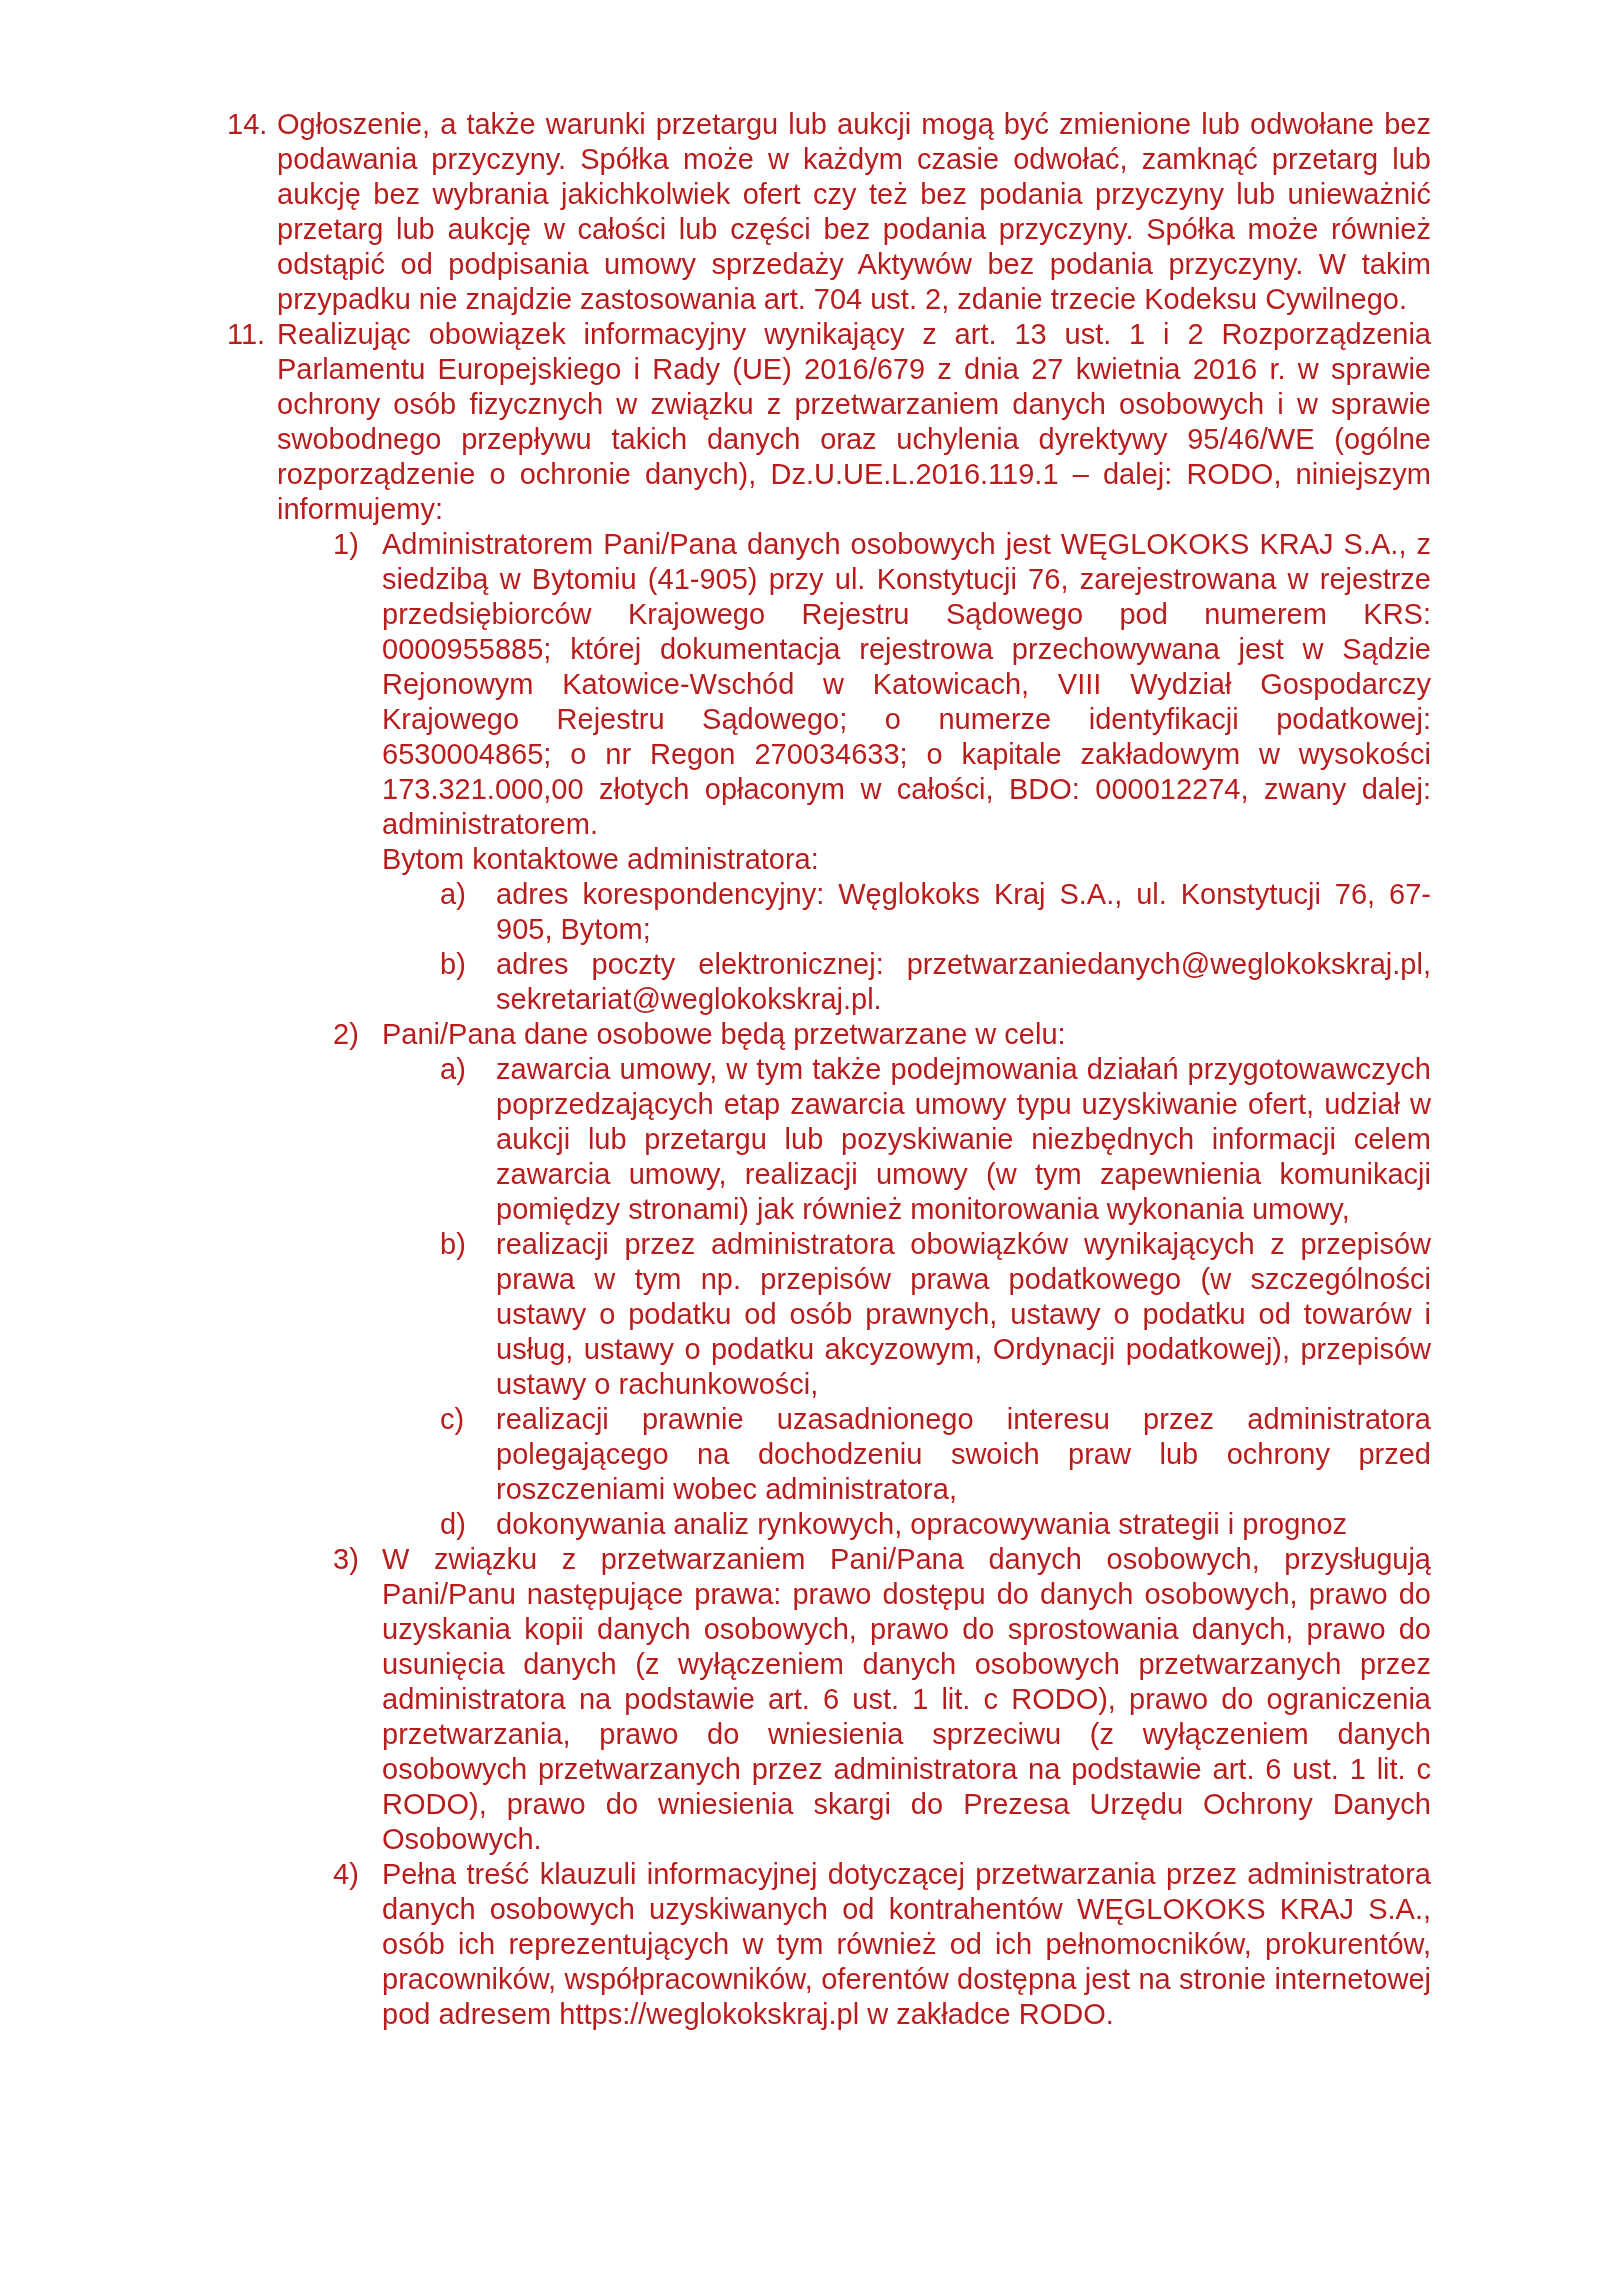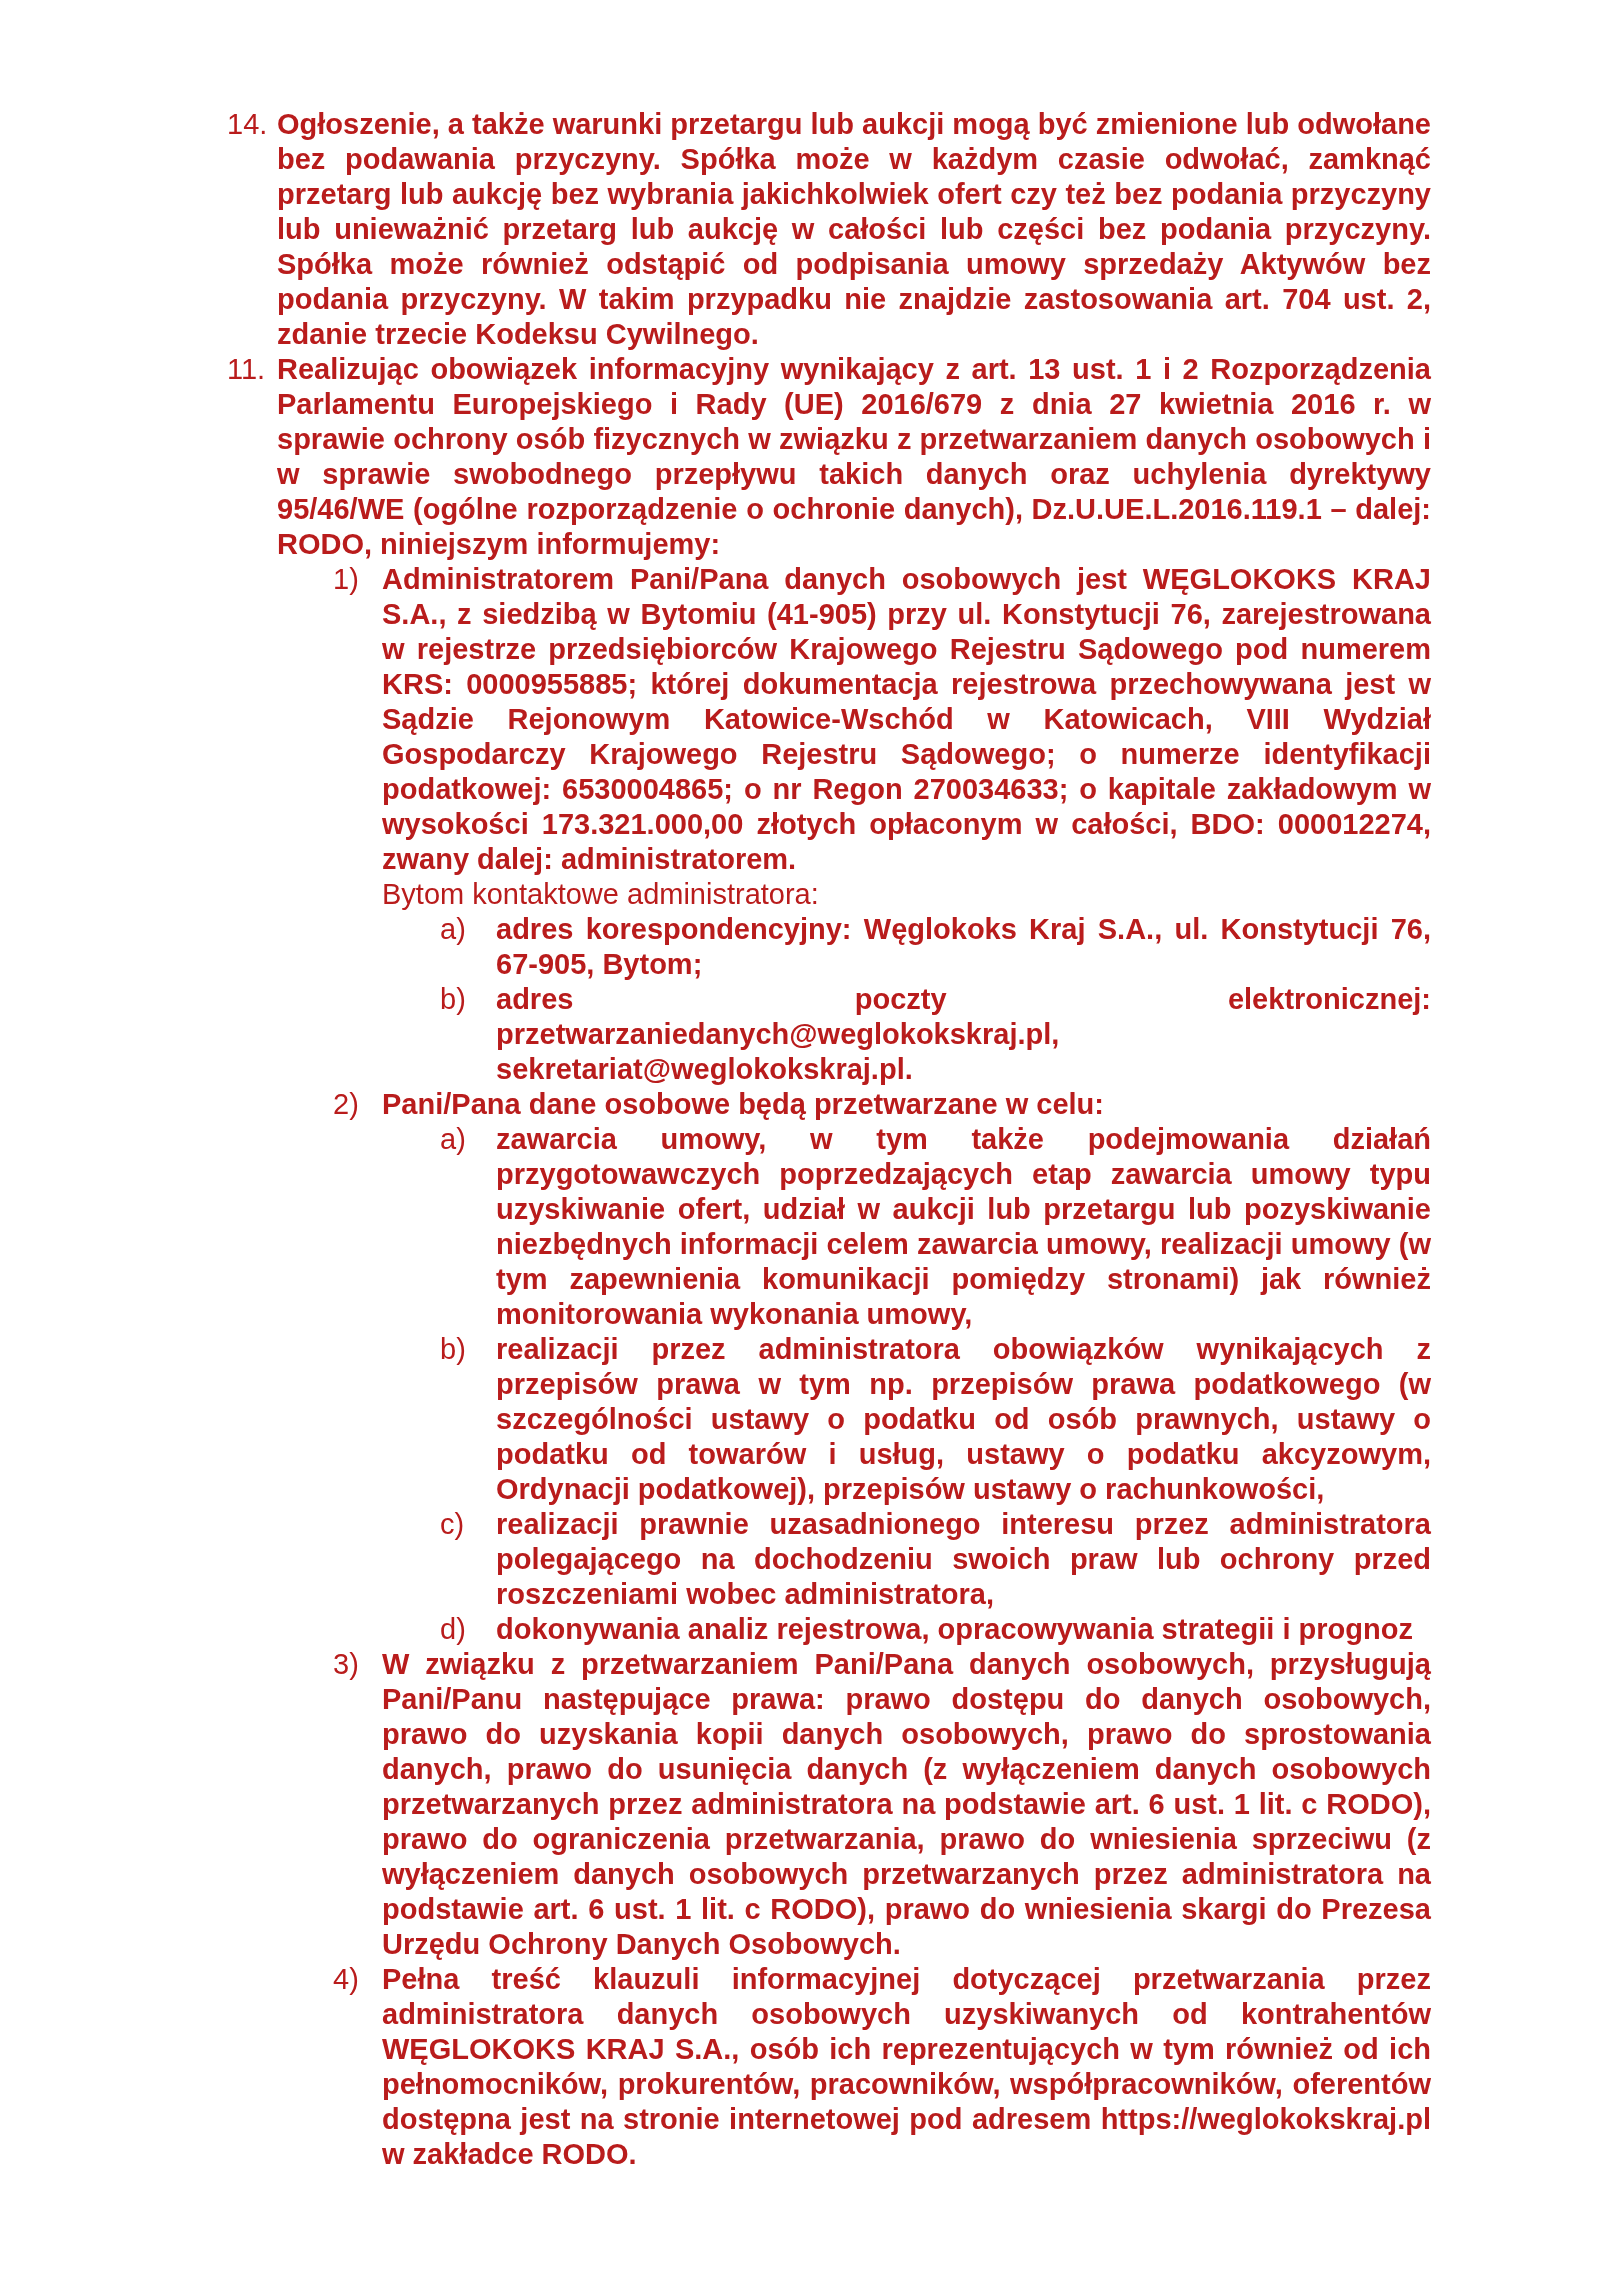--- a/index.html
+++ b/index.html
@@ -25,21 +25,20 @@
     display: flex;
     align-items: flex-start;
     margin-right: 190px;
   }
   .row > .num {
     flex: 0 0 auto;
   }
   .row > .body {
     flex: 1 1 auto;
     text-align: justify;
-    font-weight: bold;
   }
   .lvl1 { margin-left: 227px; }
   .lvl1 > .num { width: 50px; }
   .lvl2 { margin-left: 333px; }
   .lvl2 > .num { width: 49px; }
   .lvl3 { margin-left: 440px; }
   .lvl3 > .num { width: 56px; }
   .plain2 {
     margin-left: 382px;
     margin-right: 190px;
@@ -94,21 +93,21 @@
   </div>
 
   <div class="row lvl3">
     <div class="num">c)</div>
     <div class="body">realizacji prawnie uzasadnionego interesu przez administratora polegającego na dochodzeniu swoich praw lub ochrony przed roszczeniami wobec administratora,</div>
   </div>
 
   <div class="row lvl3">
     <div class="num">d)</div>
     <div class="body leftalign">
-      <div>dokonywania analiz rejestrowa, opracowywania strategii i prognoz</div>
+      <div>dokonywania analiz rynkowych, opracowywania strategii i prognoz</div>
     </div>
   </div>
 
   <div class="row lvl2">
     <div class="num">3)</div>
     <div class="body">W związku z przetwarzaniem Pani/Pana danych osobowych, przysługują Pani/Panu następujące prawa: prawo dostępu do danych osobowych, prawo do uzyskania kopii danych osobowych, prawo do sprostowania danych, prawo do usunięcia danych (z wyłączeniem danych osobowych przetwarzanych przez administratora na podstawie art. 6 ust. 1 lit. c RODO), prawo do ograniczenia przetwarzania, prawo do wniesienia sprzeciwu (z wyłączeniem danych osobowych przetwarzanych przez administratora na podstawie art. 6 ust. 1 lit. c RODO), prawo do wniesienia skargi do Prezesa Urzędu Ochrony Danych Osobowych.</div>
   </div>
 
   <div class="row lvl2">
     <div class="num">4)</div>

